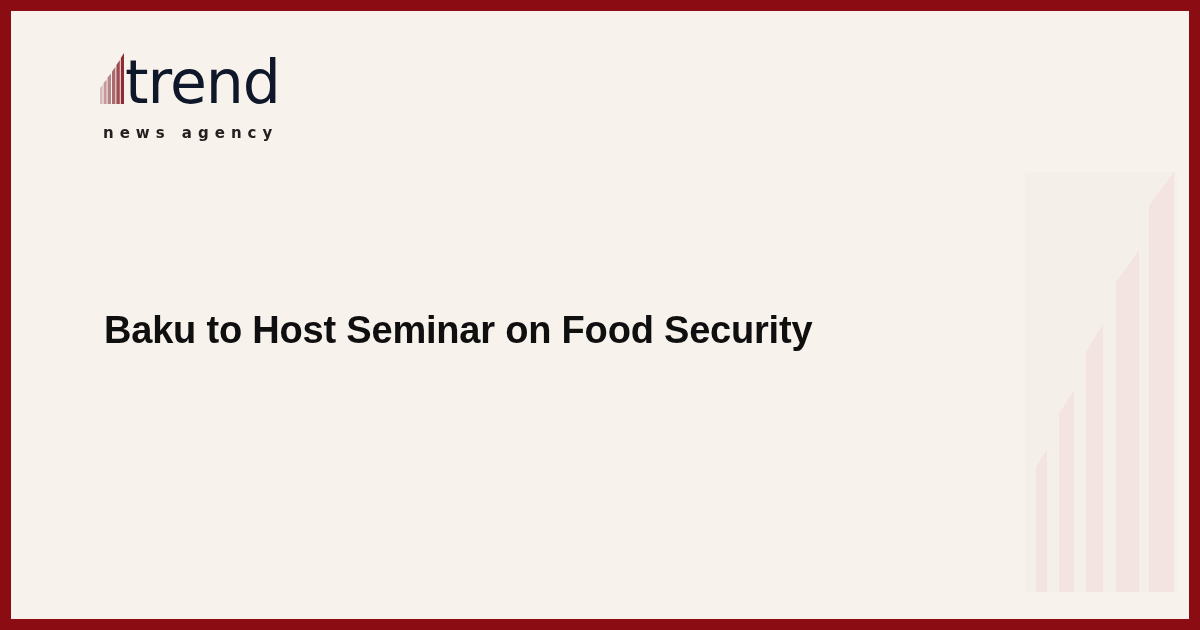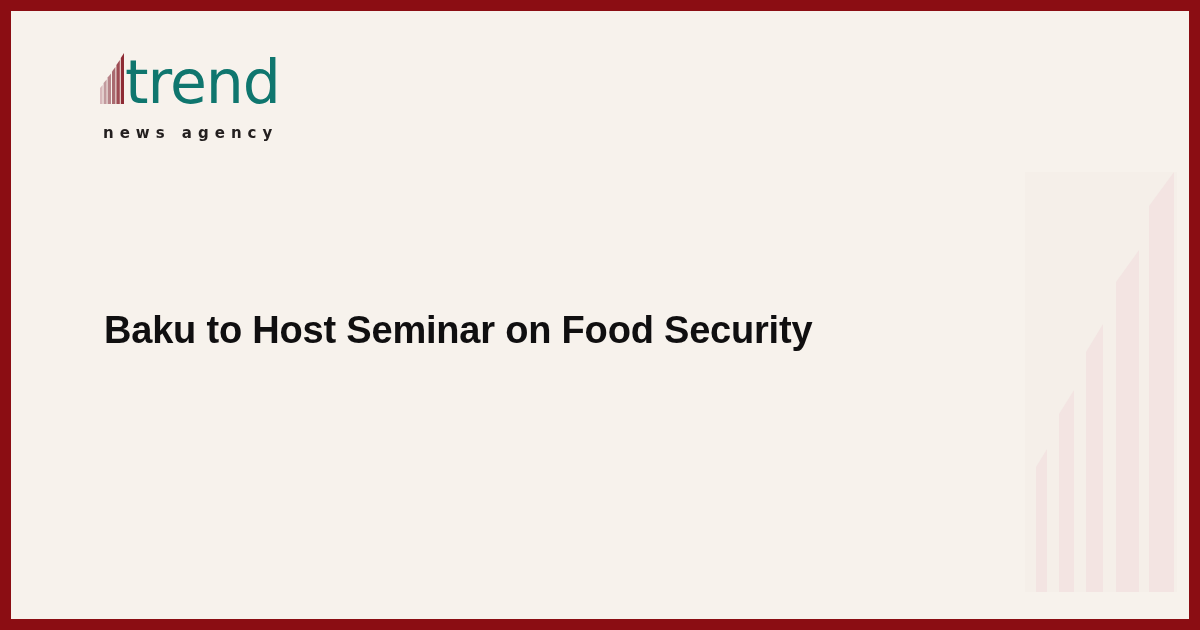--- a/index.html
+++ b/index.html
@@ -71,21 +71,21 @@
     margin-right: 1px;
     flex: 0 0 auto;
   }
   .logo-mark svg { display: block; width: 100%; height: 100%; }
 
   .logo-word {
     font-family: "DejaVu Sans", "Liberation Sans", sans-serif;
     font-size: 60px;
     line-height: 52px;
     font-weight: 400;
-    color: #0f766e;
+    color: #0f172a;
     letter-spacing: -1px;
     position: relative;
     top: 4px;
   }
 
   .logo-sub {
     margin-top: 20px;
     margin-left: 3px;
     font-family: "DejaVu Sans", "Liberation Sans", sans-serif;
     font-size: 15px;

